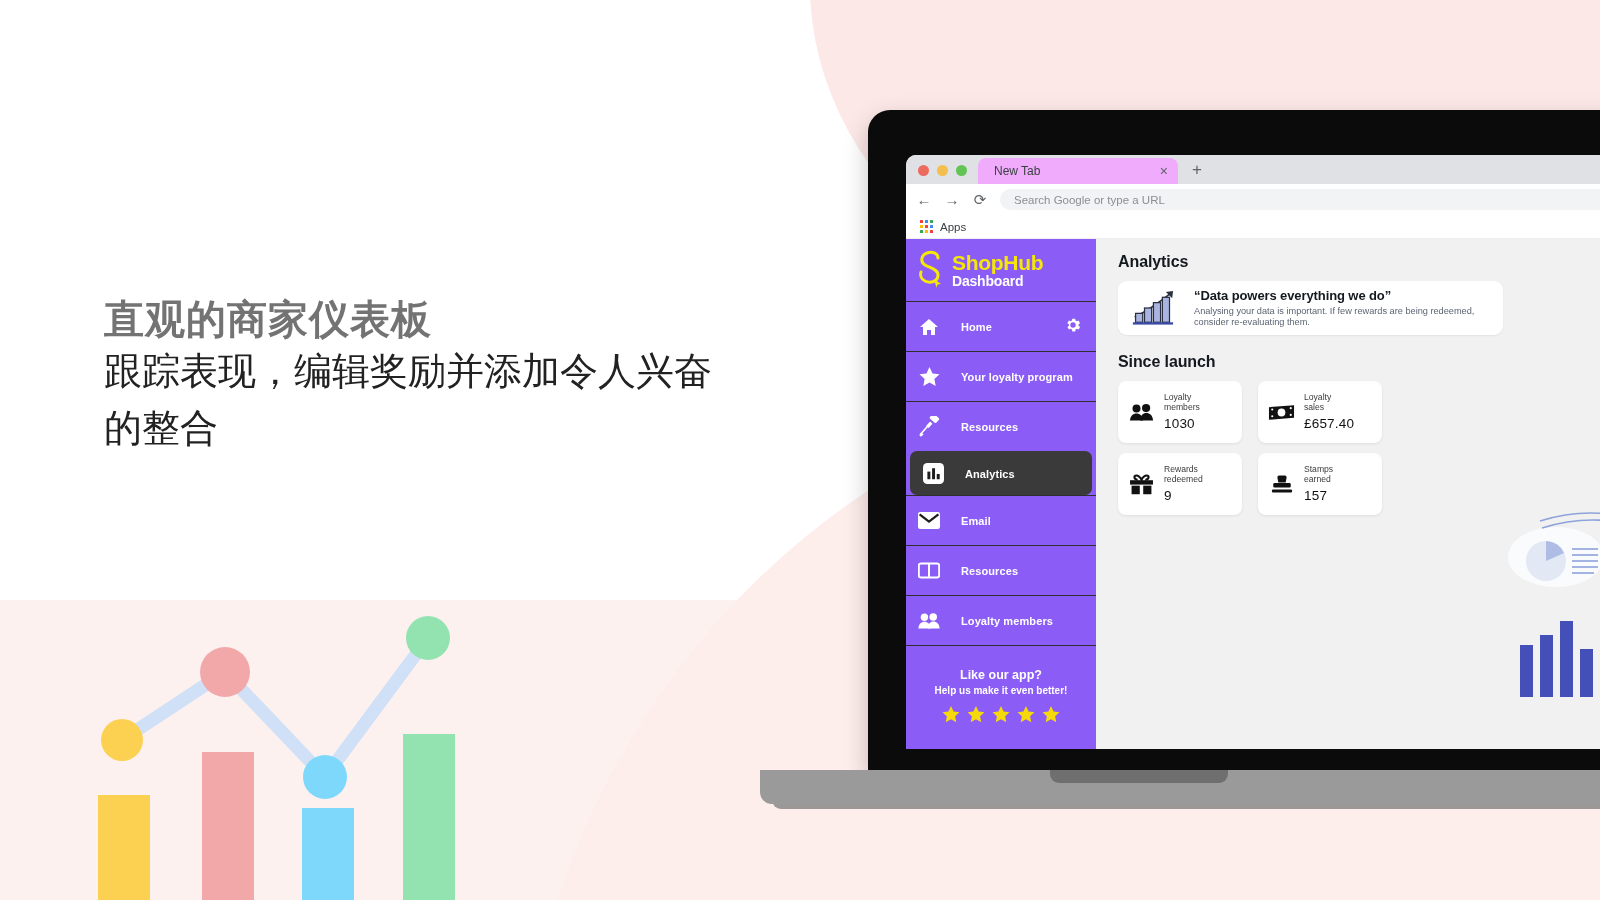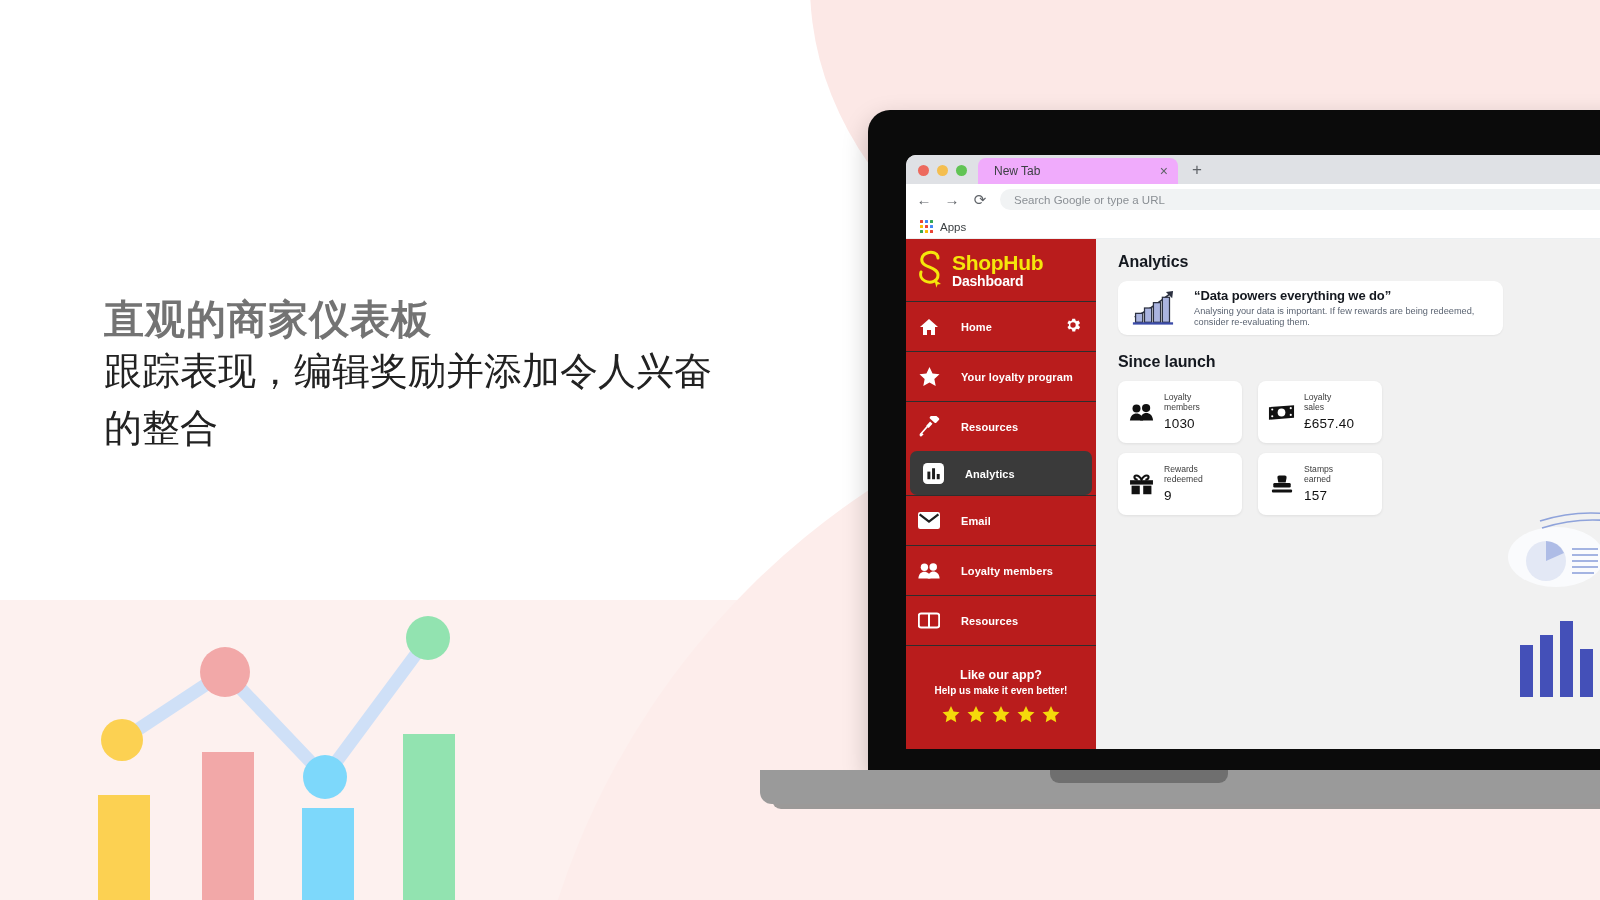--- a/index.html
+++ b/index.html
@@ -107,21 +107,21 @@
     padding: 0 14px; gap: 7px; border-bottom: 1px solid #eceff1;
   }
   #apps-grid { display:grid; grid-template-columns: repeat(3, 3px); gap: 2px; }
   #apps-grid i { width:3px; height:3px; display:block; border-radius:.5px; }
   #apps-label { font-size: 11.5px; color:#3c4043; }
 
   
   #app { display:flex; height: 510px; background:#F1F1F1; }
 
   
-  #sidebar { width: 190px; background:#b91c1c; flex: 0 0 190px; display:flex; flex-direction:column; }
+  #sidebar { width: 190px; background:#8b5cf6; flex: 0 0 190px; display:flex; flex-direction:column; }
   #logo-box { height: 62px; display:flex; align-items:center; padding-left: 10px; gap: 6px; }
   #logo-text { line-height: 1; }
   #logo-name { font-size: 21px; font-weight: 800; color:#F5E60B; letter-spacing:-.3px; }
   #logo-sub { font-size: 14px; font-weight: 700; color:#fff; letter-spacing:-.2px; margin-top:1px; }
 
   .navrow {
     display:flex; align-items:center; gap:14px;
     height: 50px; padding: 0 12px; color:#fff;
     border-top: 1px solid #2e2e2e;
     position: relative;
@@ -302,38 +302,38 @@
               <svg width="22" height="17" viewBox="0 0 22 17">
                 <rect x="0" y="0" width="22" height="17" rx="2.2" fill="#fff"></rect>
                 <path d="M1.6 2.4 L11 9.6 L20.4 2.4" fill="none" stroke="#1e1e1e" stroke-width="2.3"></path>
               </svg>
             </span>
             <span class="lbl">Email</span>
           </div>
 
           <div class="navrow">
             <span class="ico">
+              <svg width="22" height="17" viewBox="0 0 22 17">
+                <rect x="0.8" y="1.5" width="20.4" height="14" rx="2.2" fill="none" stroke="#fff" stroke-width="2"></rect>
+                <rect x="10" y="1.5" width="2" height="14" fill="#fff"></rect>
+              </svg>
+            </span>
+            <span class="lbl">Resources</span>
+          </div>
+
+          <div class="navrow">
+            <span class="ico">
               <svg width="23" height="16" viewBox="0 0 24 17">
                 <circle cx="7" cy="4.4" r="4" fill="#fff"></circle>
                   <circle cx="16.6" cy="4.1" r="4.1" fill="#fff"></circle>
                 <path d="M0.4 16.6 C0.9 11.6 3.5 9.4 7 9.4 C10.5 9.4 13.1 11.6 13.6 16.6 Z" fill="#fff"></path>
                 <path d="M10.6 16.6 C11.1 11.4 13.4 9.1 16.8 9.1 C20.2 9.1 23.1 11.4 23.6 16.6 Z" fill="#fff"></path>
               </svg>
             </span>
             <span class="lbl">Loyalty members</span>
-          </div>
-
-          <div class="navrow">
-            <span class="ico">
-              <svg width="22" height="17" viewBox="0 0 22 17">
-                <rect x="0.8" y="1.5" width="20.4" height="14" rx="2.2" fill="none" stroke="#fff" stroke-width="2"></rect>
-                <rect x="10" y="1.5" width="2" height="14" fill="#fff"></rect>
-              </svg>
-            </span>
-            <span class="lbl">Resources</span>
           </div>
 
           <div id="nav-divider"></div>
 
           <div id="rate-box">
             <div id="rate-l1">Like our app?</div>
             <div id="rate-l2">Help us make it even better!</div>
             <div id="stars">
               <svg width="18" height="17" viewBox="0 0 22 21">
                   <path fill="#F5D90B" d="M11 0l3.2 6.8 7.3.9-5.4 5 1.4 7.3L11 16.4 4.5 20l1.4-7.3-5.4-5 7.3-.9z"></path>

